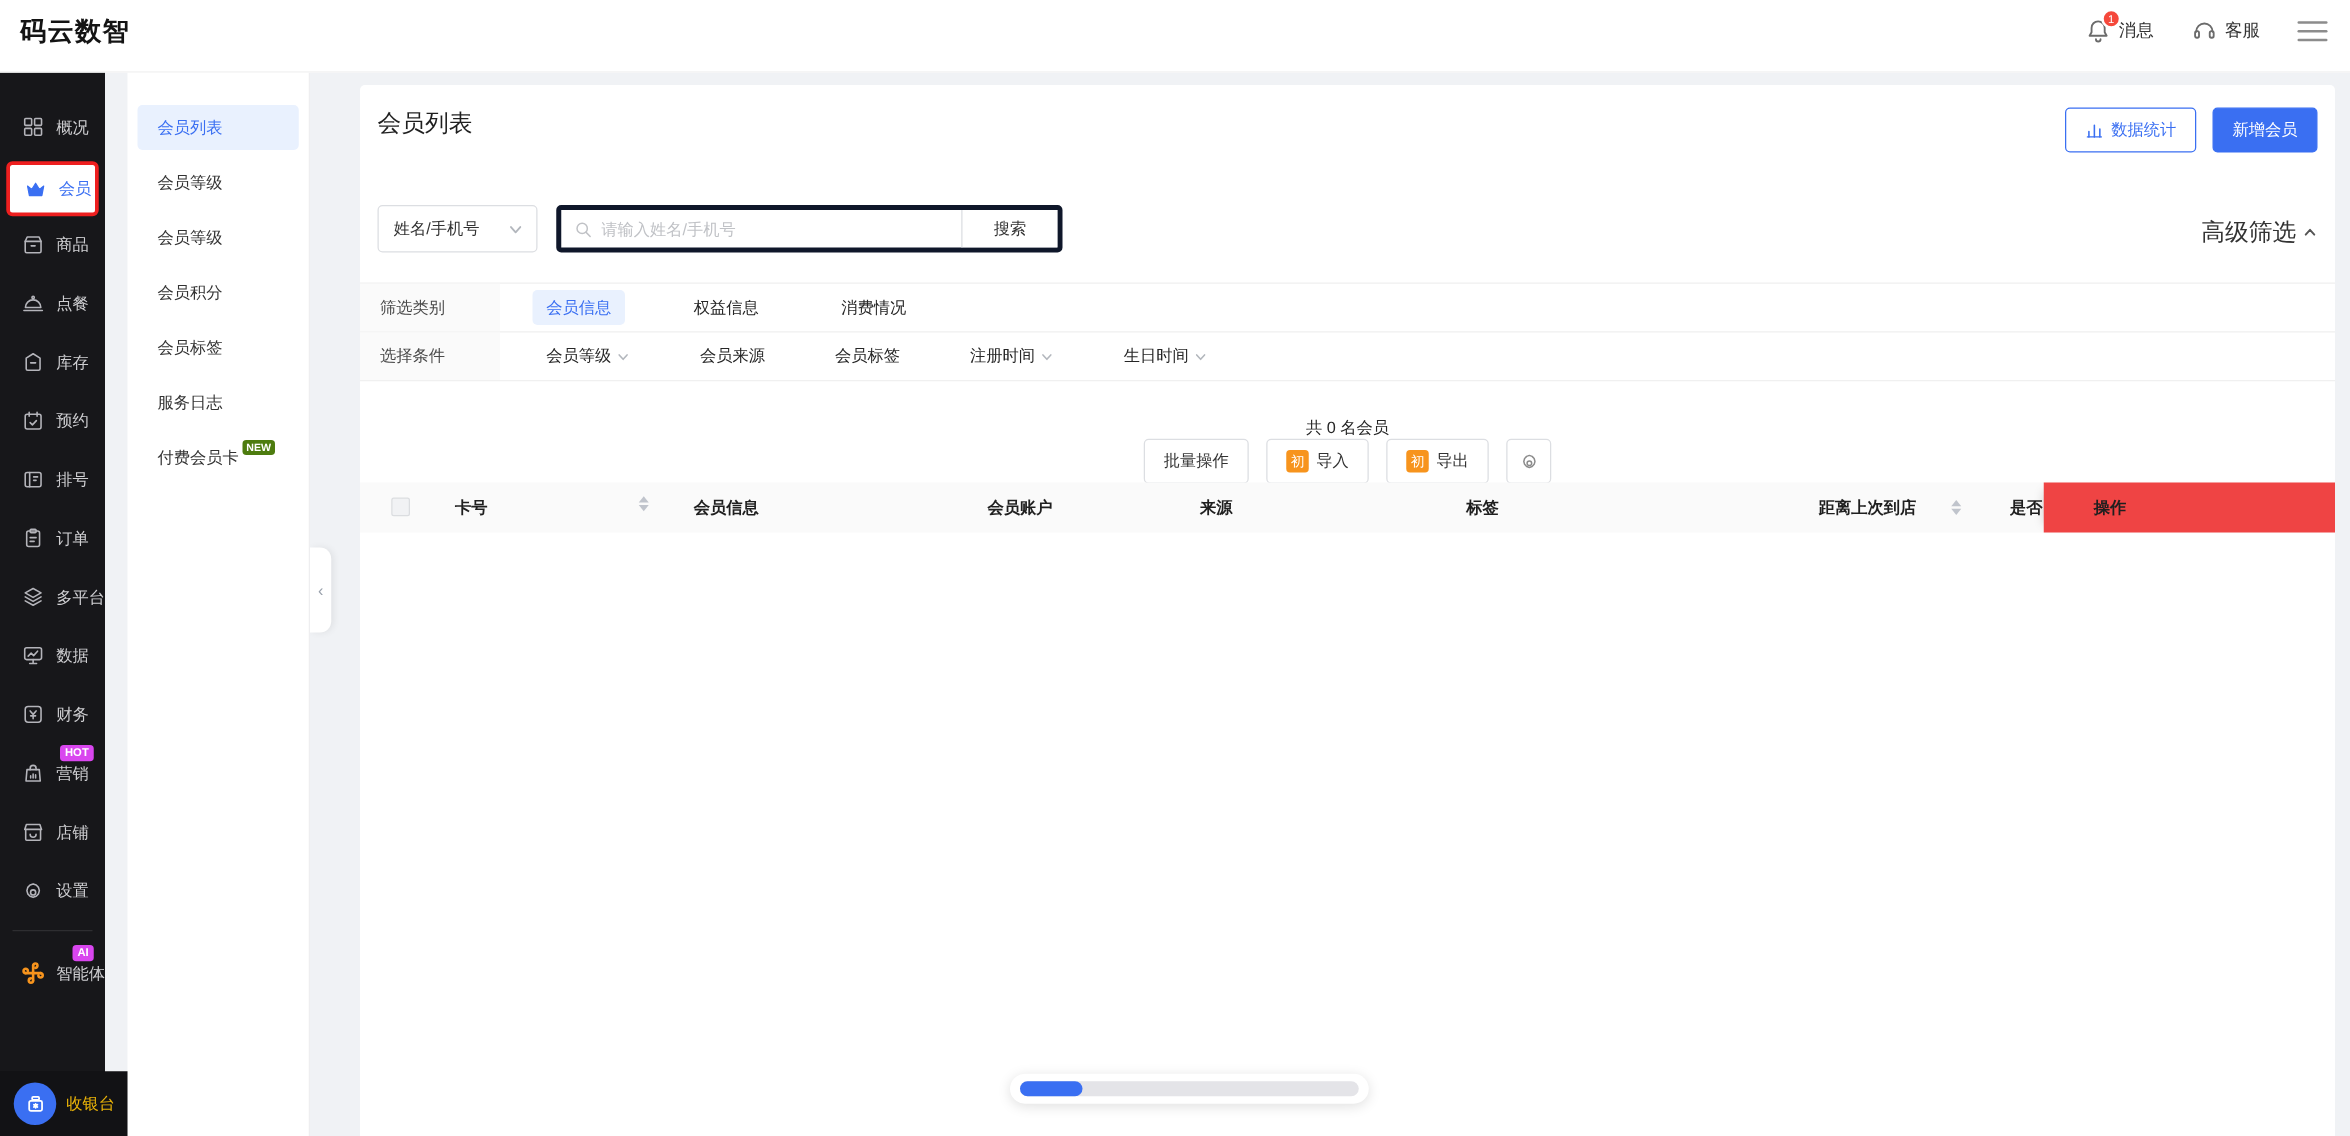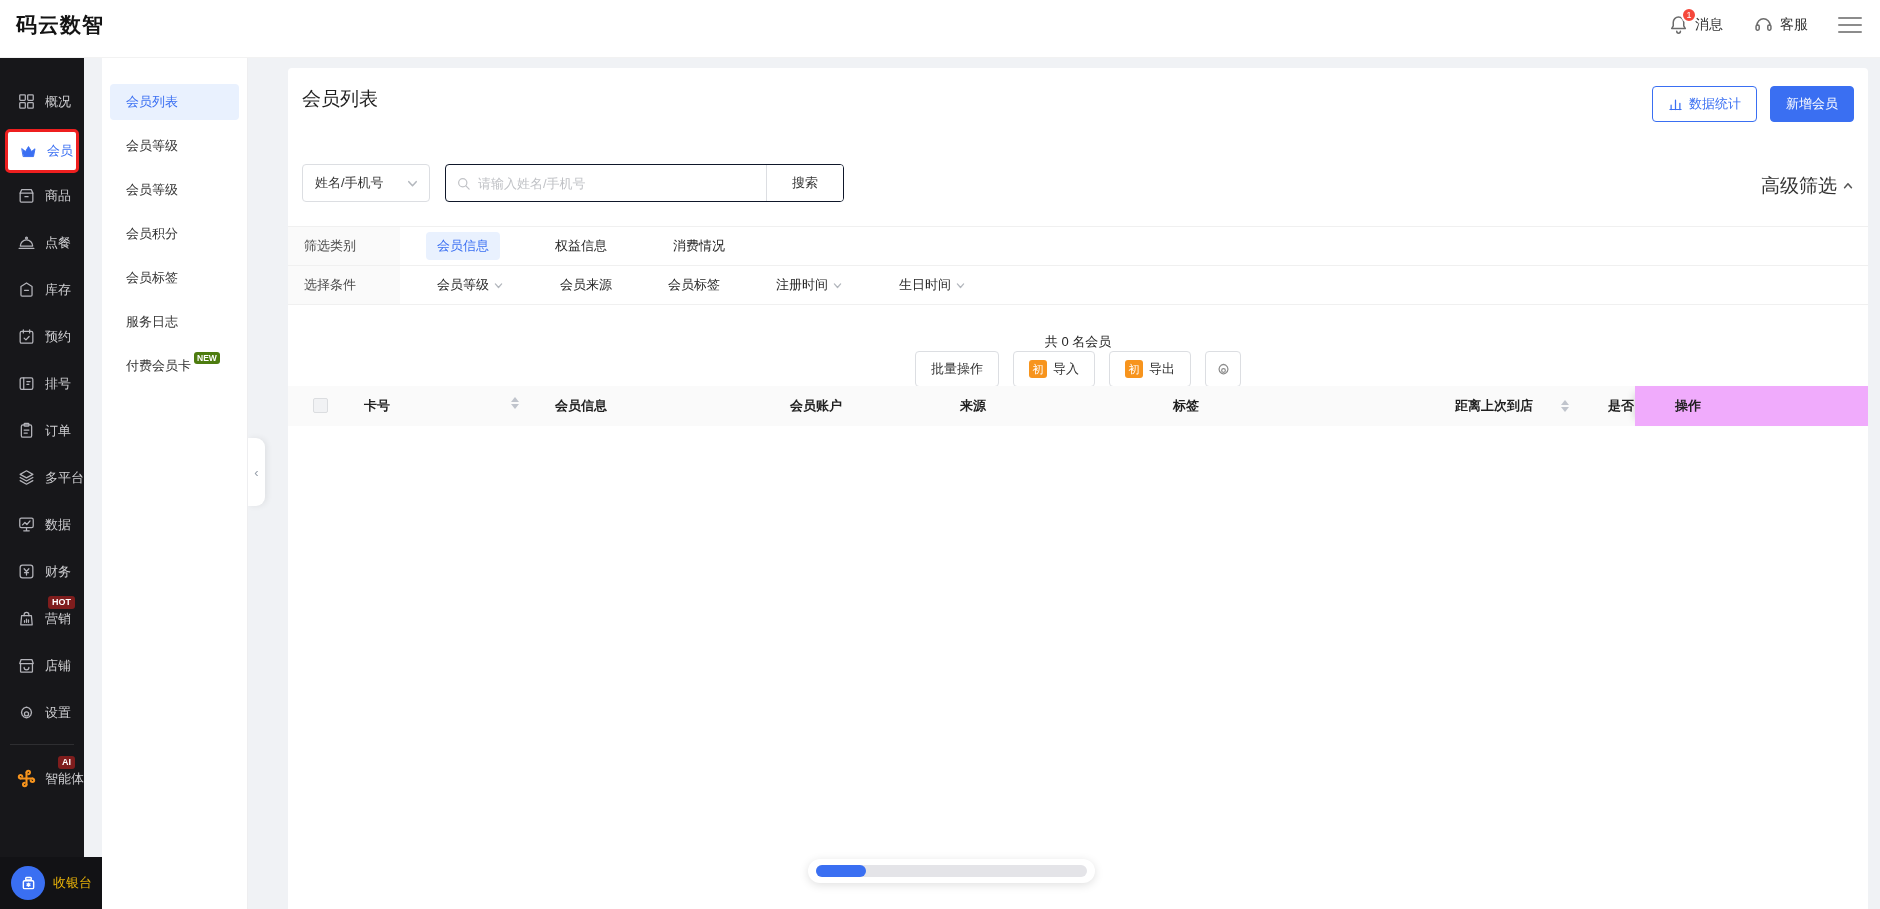--- a/index.html
+++ b/index.html
@@ -17,21 +17,21 @@
   .burger span { height:2px; background:#8c8c8c; border-radius:1px; }
 
   
   .nav { position:absolute; left:0; top:58px; bottom:0; width:84px; background:#17171a; z-index:20; padding-top:24px; }
   .nav-item { height:39px; margin-bottom:8px; display:flex; align-items:center; gap:9px; padding-left:17px; cursor:pointer; position:relative; }
   .nav-item .lbl { font-size:13px; color:#cfcfd2; white-space:nowrap; }
   .nav-item.active { height:44px; margin:0 5px 3px; padding-left:11px; background:#fff; border:3px solid #ee1f1f; border-radius:5px; }
   .nav-item.active .lbl { color:#3a6ff2; font-weight:500; }
   .nav svg.ni { width:19px; height:19px; stroke:#b4b4ba; fill:none; stroke-width:1.6; stroke-linecap:round; stroke-linejoin:round; flex:none; }
   .cursor-bar { width:2px; height:15px; background:#1a1a1a; margin-left:1px; }
-  .nav-badge { position:absolute; top:-3px; right:9px; background:#7f1d1d; color:#fff; font-size:9px; font-weight:bold; padding:1px 4px; border-radius:3px; line-height:11px; }
+  .nav-badge { position:absolute; top:-3px; right:9px; background:#d946ef; color:#fff; font-size:9px; font-weight:bold; padding:1px 4px; border-radius:3px; line-height:11px; }
   .nav-divider { height:1px; background:rgba(255,255,255,.1); margin:12px 10px 14px; }
   .cashier { position:absolute; bottom:0; left:0; width:102px; height:52px; background:#121215; display:flex; align-items:center; gap:8px; padding-left:11px; cursor:pointer; }
   .cashier-ic { width:34px; height:34px; border-radius:50%; background:#3a6ff2; display:flex; align-items:center; justify-content:center; flex:none; }
   .cashier .lbl { color:#eab308; font-size:13px; }
 
   
   .sub { position:absolute; left:102px; top:58px; bottom:0; width:146px; background:#fff; z-index:10; padding-top:26px; border-right:1px solid #eeeef0; }
   .sub-item { height:36px; margin:0 0 8px; display:flex; align-items:center; padding-left:24px; font-size:13px; color:#333; cursor:pointer; white-space:nowrap; }
   .sub-item.active { margin:0 8px 8px; padding-left:16px; background:#e9f1fe; border-radius:4px; color:#3a6ff2; }
   .new-badge { background:#4d7c0f; color:#fff; font-size:8.5px; font-weight:bold; padding:1px 3px; border-radius:3px; margin-left:3px; transform:translateY(-8px); line-height:10px; }
@@ -44,21 +44,21 @@
   .card-pad { padding:18px 14px 0; }
   .page-title { font-size:19px; font-weight:500; color:#1f1f1f; }
   .top-actions { position:absolute; top:18px; right:14px; display:flex; gap:13px; }
   .btn { height:36px; border-radius:4px; font-size:13px; display:inline-flex; align-items:center; justify-content:center; cursor:pointer; background:#fff; border:1px solid #dcdee2; color:#333; padding:0 15px; gap:6px; white-space:nowrap; }
   .btn-outline-primary { border:1px solid #3a6ff2; color:#3a6ff2; }
   .btn-primary { background:#3a6ff2; border:1px solid #3a6ff2; color:#fff; }
 
   
   .search-row { margin:52px 14px 0 14px; display:flex; align-items:center; position:relative; height:38px; }
   .field-select { width:128px; height:38px; border:1px solid #dcdee2; border-radius:4px; display:flex; align-items:center; justify-content:space-between; padding:0 10px 0 12px; font-size:13px; color:#333; cursor:pointer; }
-  .search-group { display:flex; margin-left:15px; height:38px; border:1px solid #0f172a; border-radius:4px; overflow:hidden; }
+  .search-group { display:flex; margin-left:15px; height:38px; border:4px solid #0f172a; border-radius:4px; overflow:hidden; }
   .search-input-wrap { width:320px; display:flex; align-items:center; gap:7px; padding:0 10px; }
   .search-input-wrap input { border:none; outline:none; flex:1; font-size:13px; color:#333; }
   .search-input-wrap input::placeholder { color:#c0c2c6; }
   .search-btn { width:77px; border-left:1px solid #dcdee2; display:flex; align-items:center; justify-content:center; font-size:13px; color:#333; cursor:pointer; background:#fff; }
   .adv-filter { position:absolute; right:0; top:9px; display:flex; align-items:center; gap:5px; font-size:19px; color:#333; cursor:pointer; }
 
   
   .filter-panel { margin-top:24px; border-top:1px solid #f0f0f0; }
   .filter-row { height:39px; border-bottom:1px solid #f0f0f0; display:flex; align-items:stretch; }
   .filter-label { width:112px; background:#fafafa; display:flex; align-items:center; padding-left:16px; font-size:13px; color:#4a4a4a; flex:none; }
@@ -76,21 +76,21 @@
 
   
   .thead { margin-top:17px; height:40px; background:#fafafa; position:relative; font-size:13px; font-weight:bold; color:#1f1f1f; }
   .th { position:absolute; top:0; height:40px; display:flex; align-items:center; white-space:nowrap; }
   .th-checkbox { left:25px; top:12px; width:15px; height:15px; background:#f1f2f4; border:1px solid #dbdde0; border-radius:2px; cursor:pointer; }
   .sort { display:inline-flex; flex-direction:column; gap:2px; margin-left:6px; cursor:pointer; }
   .sort i { width:0; height:0; border-left:4px solid transparent; border-right:4px solid transparent; display:block; }
   .sort .up { border-bottom:5px solid #c0c4cc; }
   .sort .dn { border-top:5px solid #c0c4cc; }
   .th-clip { overflow:hidden; width:27px; }
-  .op-cell { position:absolute; right:0; top:0; bottom:0; left:1347px; background:#f0abfc; box-shadow:-7px 0 8px -7px rgba(0,0,0,.18); display:flex; align-items:center; padding-left:40px; }
+  .op-cell { position:absolute; right:0; top:0; bottom:0; left:1347px; background:#ef4444; box-shadow:-7px 0 8px -7px rgba(0,0,0,.18); display:flex; align-items:center; padding-left:40px; }
 
   
   .tbody-empty { height:172px; border-bottom:1px solid #ebebeb; display:flex; flex-direction:column; align-items:center; justify-content:center; }
   .empty-shadow { width:64px; height:9px; background:#f5f5f5; border-radius:50%; margin-top:-4px; }
   .empty-text { font-size:12px; color:#9b9b9b; margin-top:10px; }
 
   
   .hscroll { position:absolute; left:520px; top:791px; width:287px; height:24px; background:#fff; border-radius:13px; box-shadow:0 2px 10px rgba(0,0,0,.13); display:flex; align-items:center; padding:0 8px; }
   .hscroll-track { flex:1; height:12px; background:#e4e4e8; border-radius:6px; position:relative; }
   .hscroll-thumb { position:absolute; left:0; top:0; width:50px; height:12px; background:#3a6ff2; border-radius:6px; cursor:grab; }

